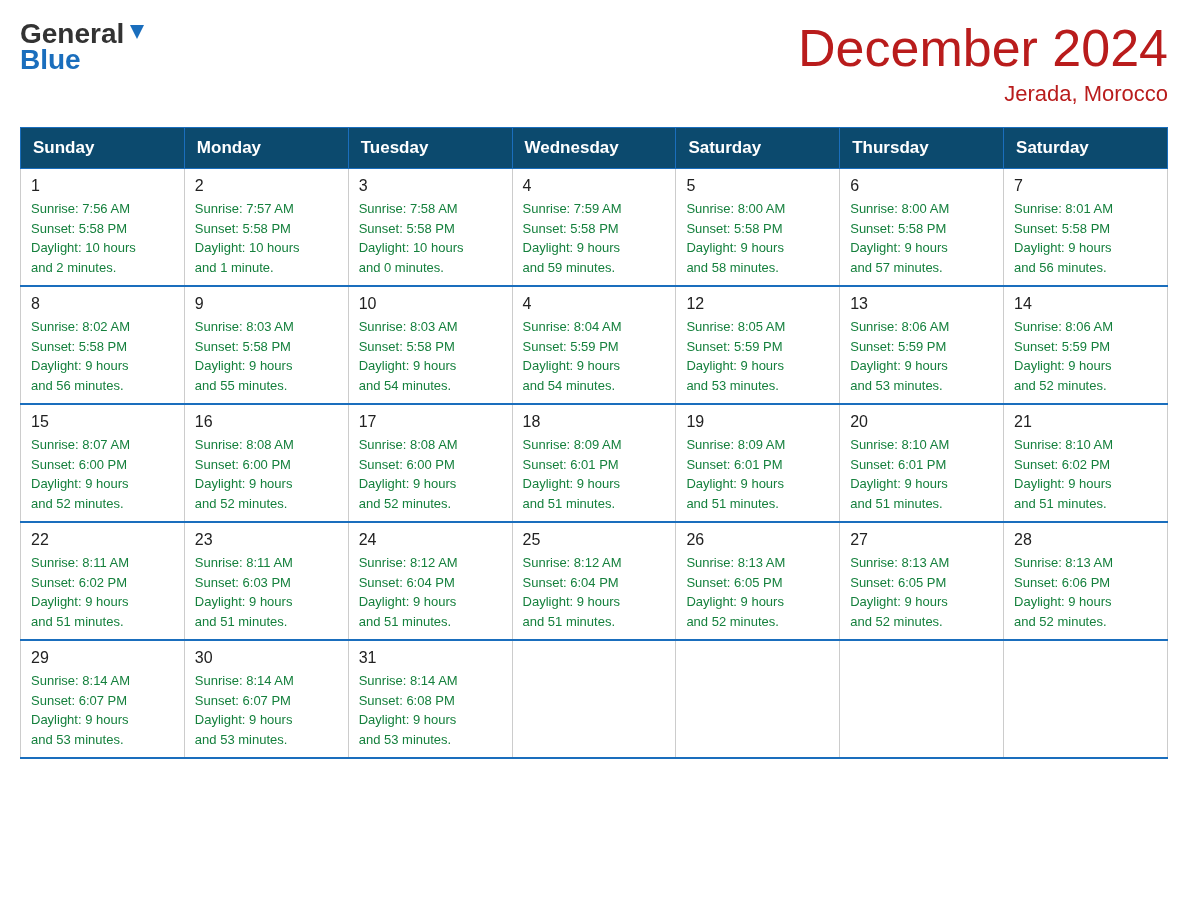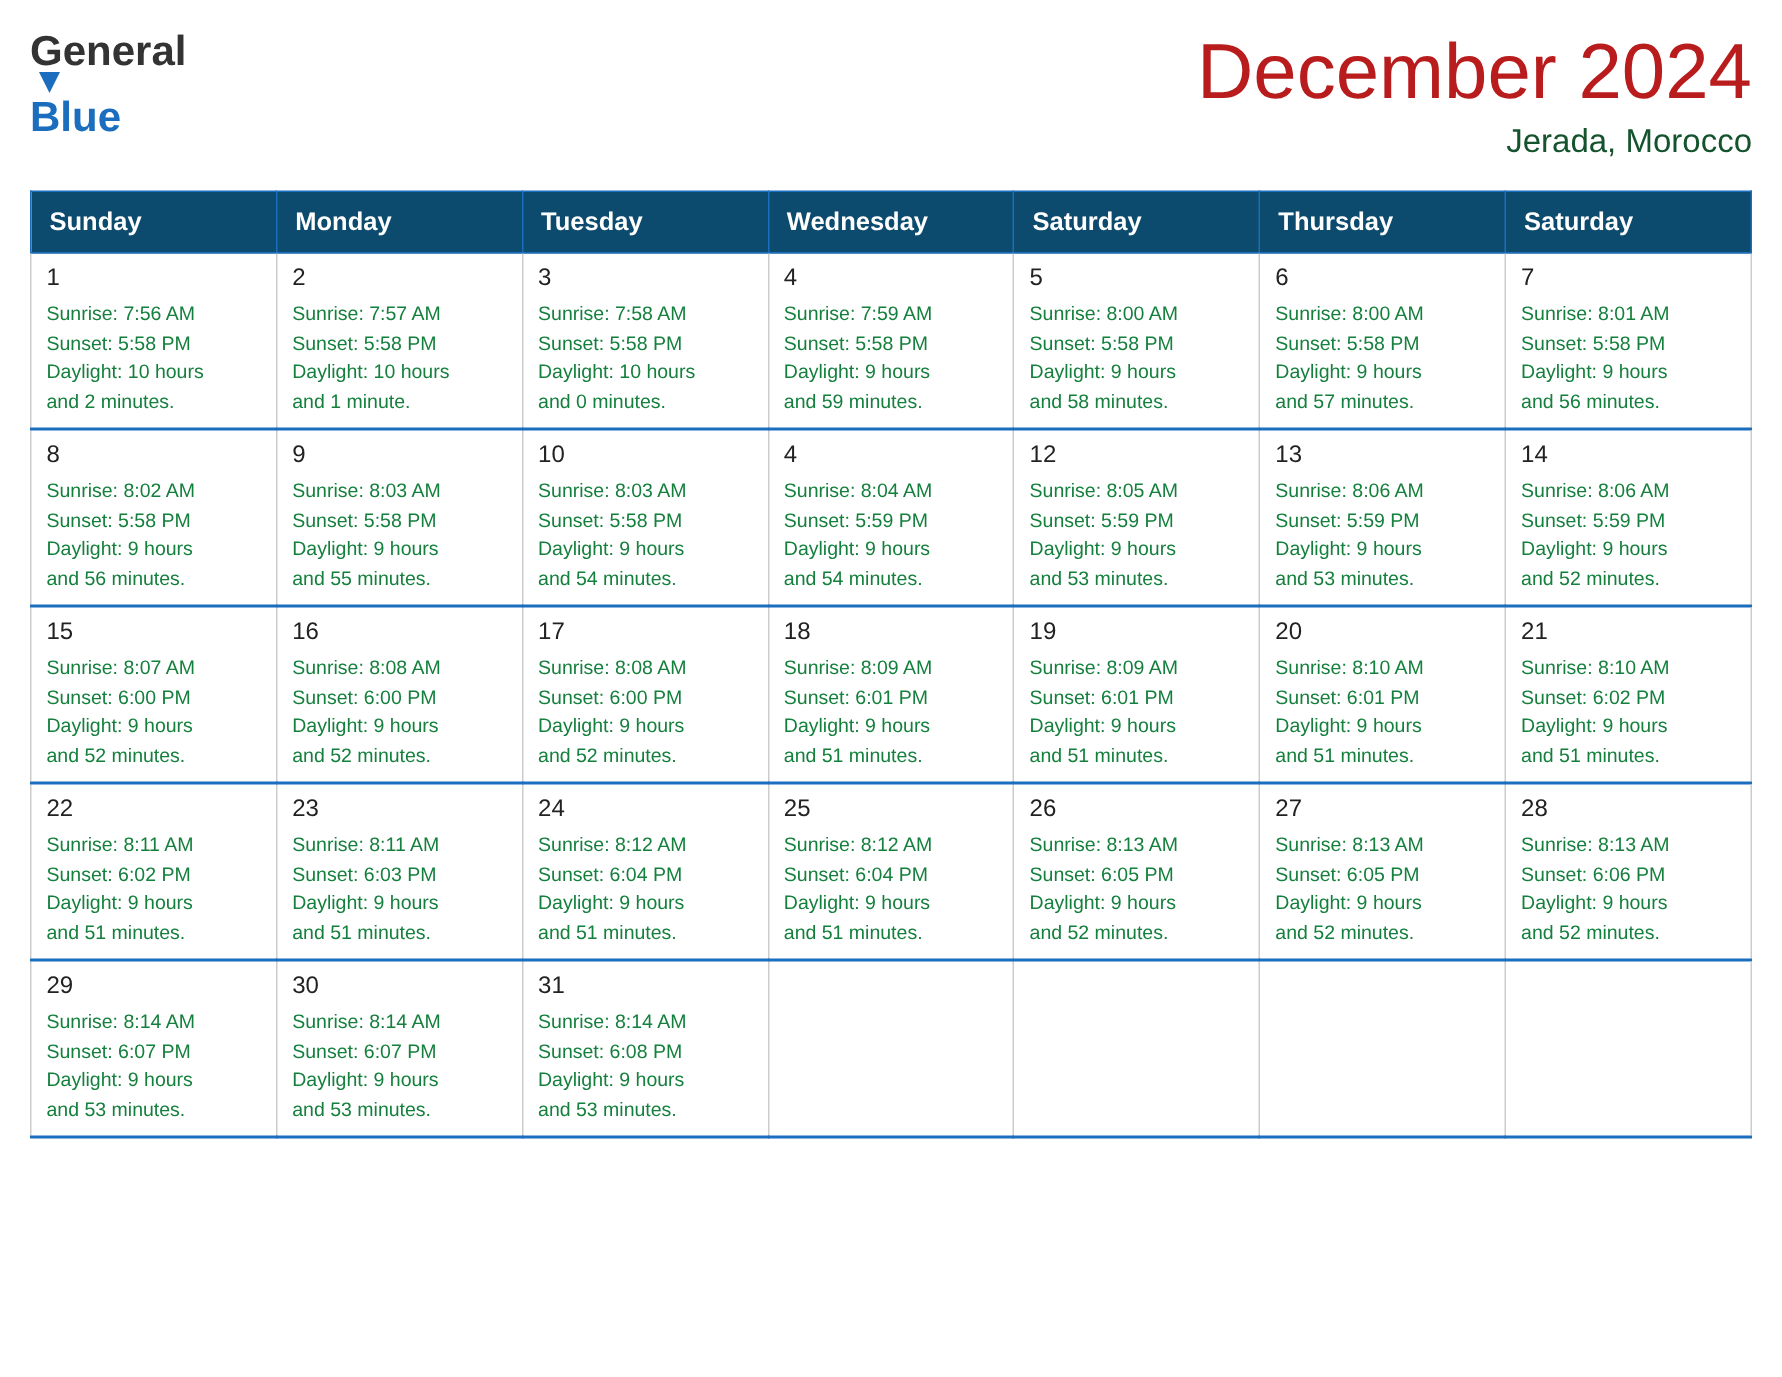--- a/index.html
+++ b/index.html
@@ -37,21 +37,21 @@
       text-align: right;
     }
     .month-title {
       font-size: 52px;
       font-weight: 300;
       color: #b91c1c;
       line-height: 1.1;
     }
     .location {
       font-size: 22px;
-      color: #14532d;
+      color: #b91c1c;
       margin-top: 4px;
     }
     .calendar {
       width: 100%;
       border-collapse: collapse;
     }
     .calendar thead tr th {
       background: #0c4a6e;
       color: #fff;
       font-size: 17px;
@@ -86,21 +86,21 @@
     }
     .empty-cell {
       background: #fff;
     }
   </style>
 </head>
 <body>
 
 <div class="header">
   <div class="logo">
-    <div style="display:flex;align-items:flex-start;flex-direction:column;">
+    <div style="display:flex;align-items:center;">
       <span class="logo-text">General</span>
       <svg width="22" height="22" viewBox="0 0 22 22" style="margin-left:2px;margin-top:-4px;">
         <polygon points="4,4 18,4 11,18" fill="#1a6ebd"></polygon>
       </svg>
     </div>
     <div class="logo-blue">Blue</div>
   </div>
   <div class="title-area">
     <div class="month-title">December 2024</div>
     <div class="location">Jerada, Morocco</div>

